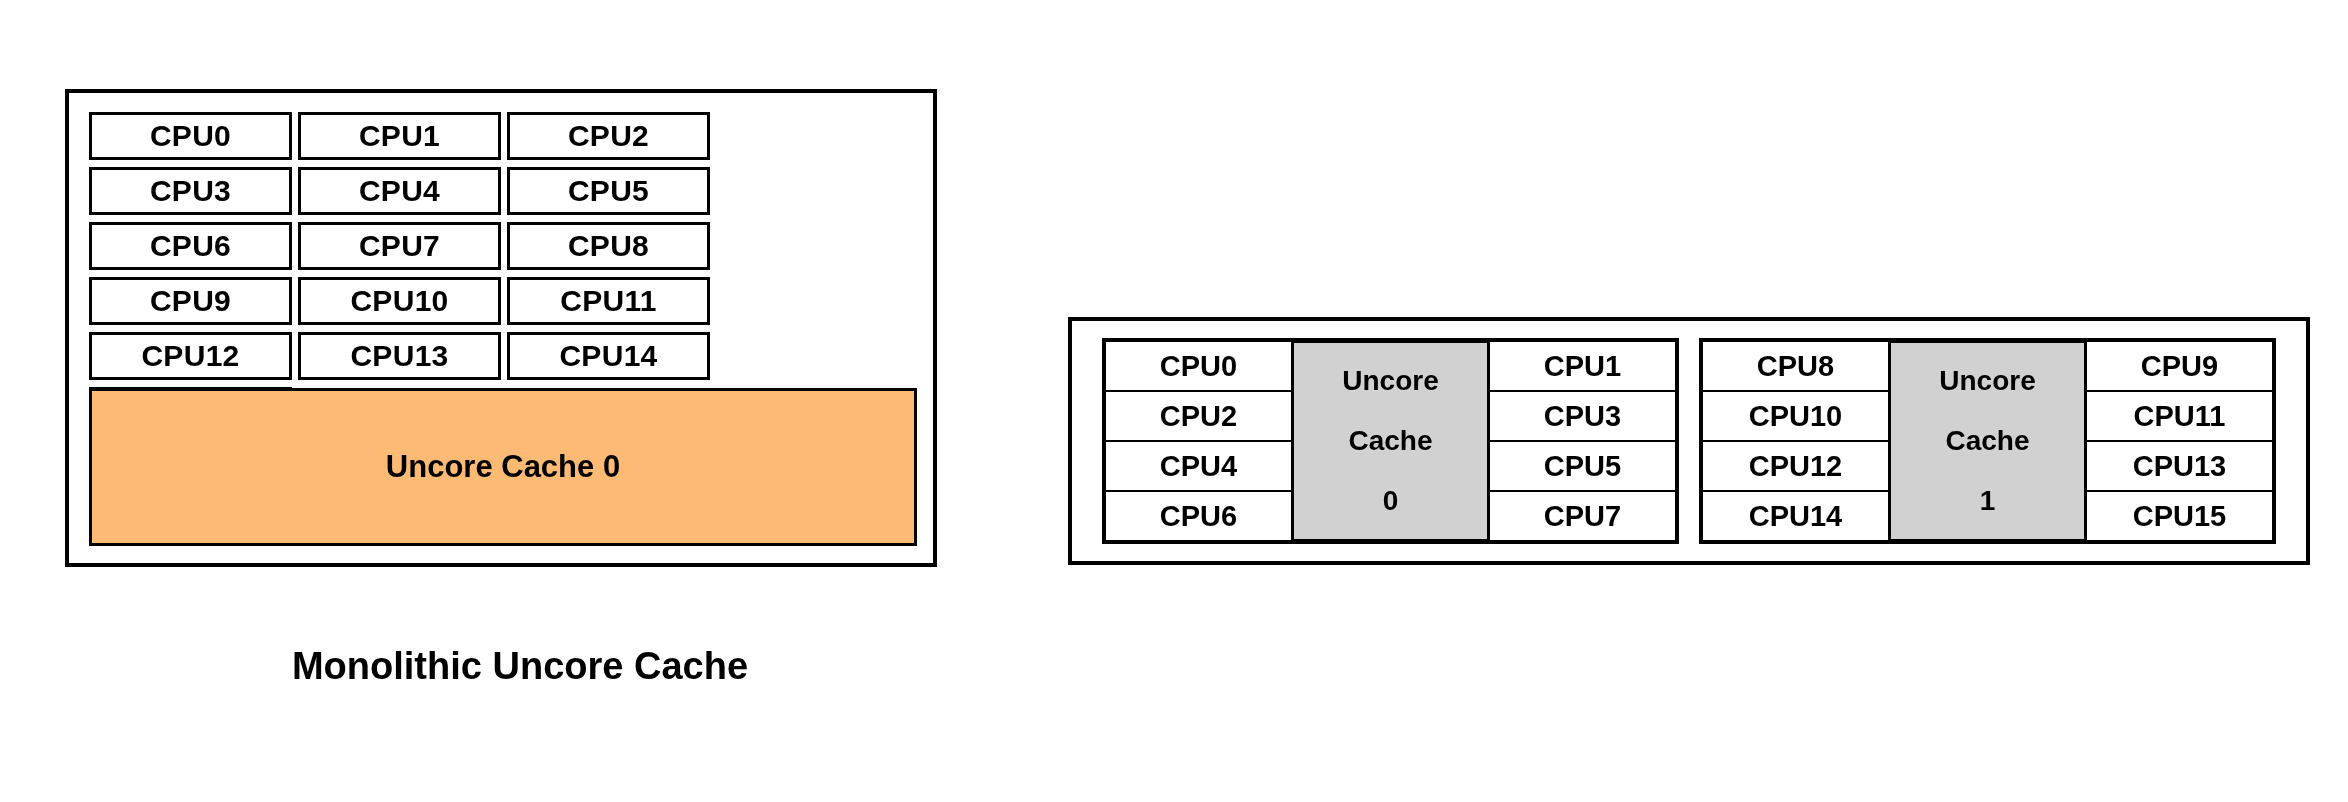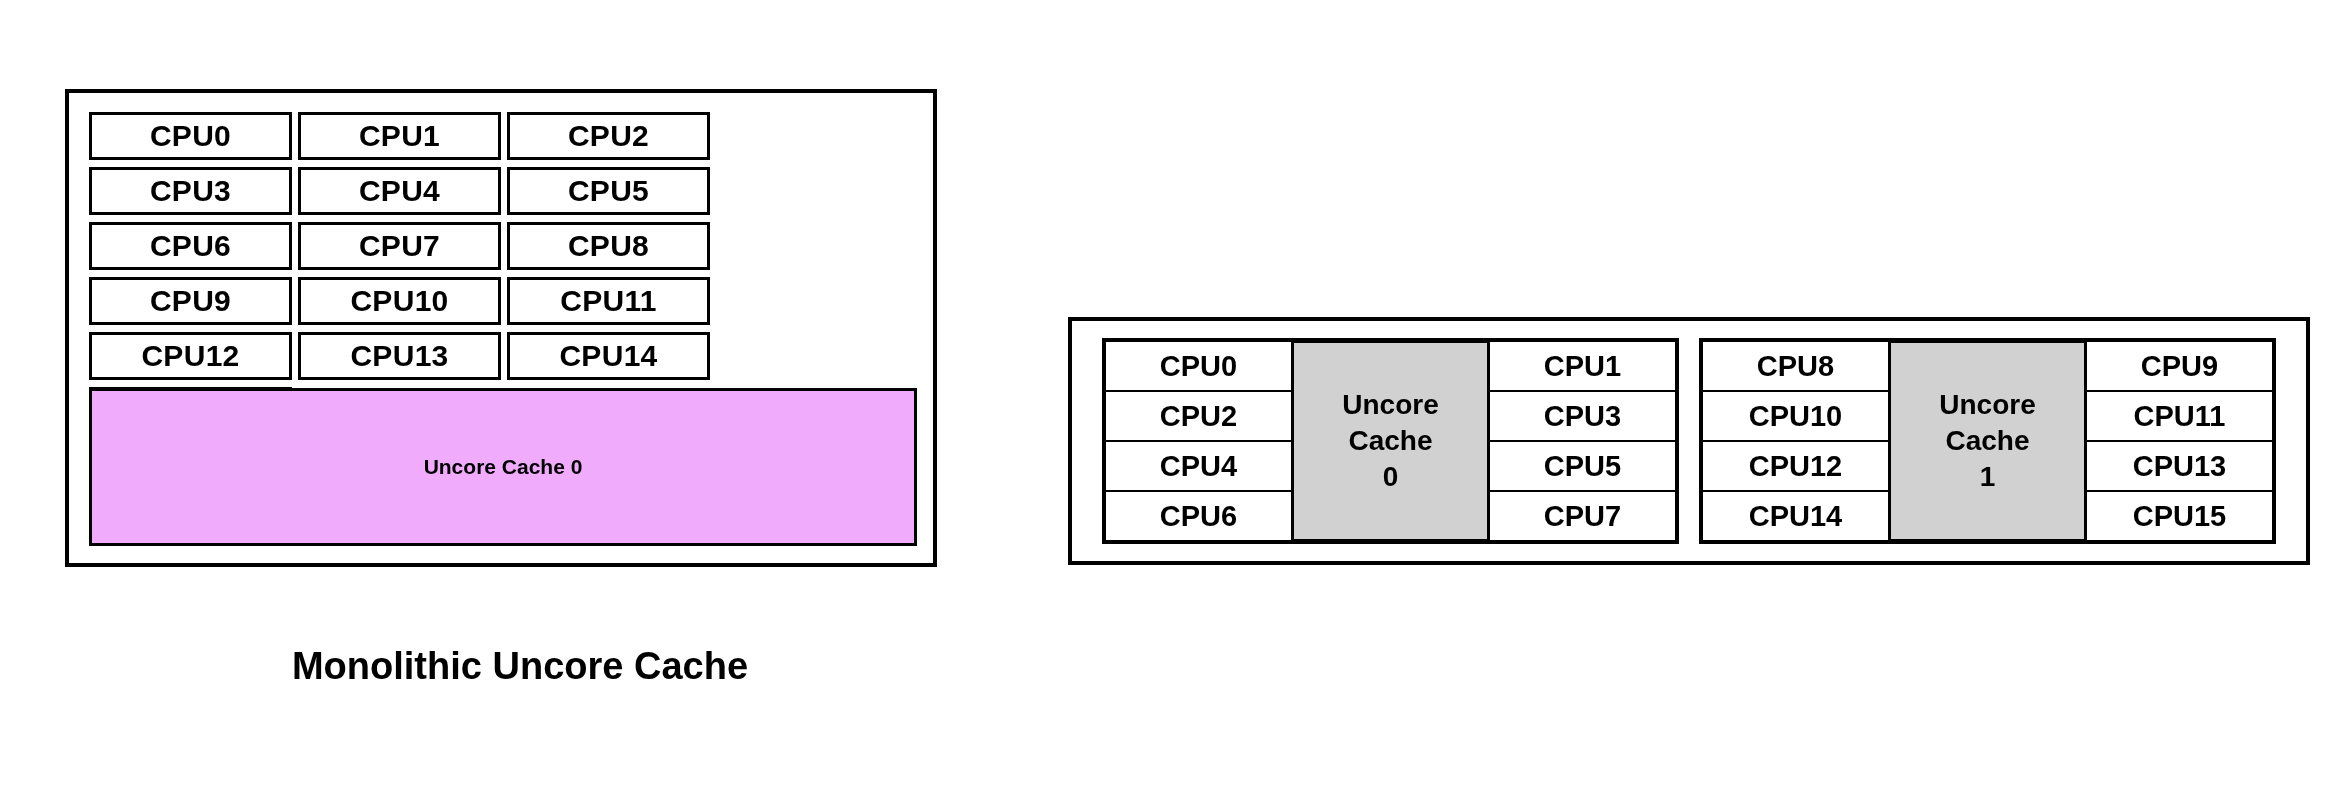--- a/index.html
+++ b/index.html
@@ -64,25 +64,25 @@
     letter-spacing: 0.3px;
   }
   #monolithic-cache {
     position: absolute;
     box-sizing: border-box;
     left: 20px;
     top: 295px;
     width: 828px;
     height: 158px;
     border: 3px solid #000000;
-    background: #f0abfc;
-    display: flex;
-    align-items: center;
-    justify-content: center;
-    font-size: 21px;
+    background: #fdba74;
+    display: flex;
+    align-items: center;
+    justify-content: center;
+    font-size: 31px;
     font-weight: bold;
     color: #000000;
   }
 
   
   #split-figure {
     left: 1050px;
     top: 0px;
     width: 1298px;
     height: 802px;
@@ -130,20 +130,21 @@
     background: #d1d1d1;
     display: flex;
     flex-direction: column;
     align-items: center;
     justify-content: center;
     font-size: 28px;
     font-weight: bold;
     color: #000000;
     line-height: 1.28;
     text-align: center;
+    gap: 24px;
   }
 
   
   .caption {
     position: absolute;
     text-align: center;
     font-size: 38px;
     font-weight: bold;
     color: #000000;
     white-space: nowrap;

